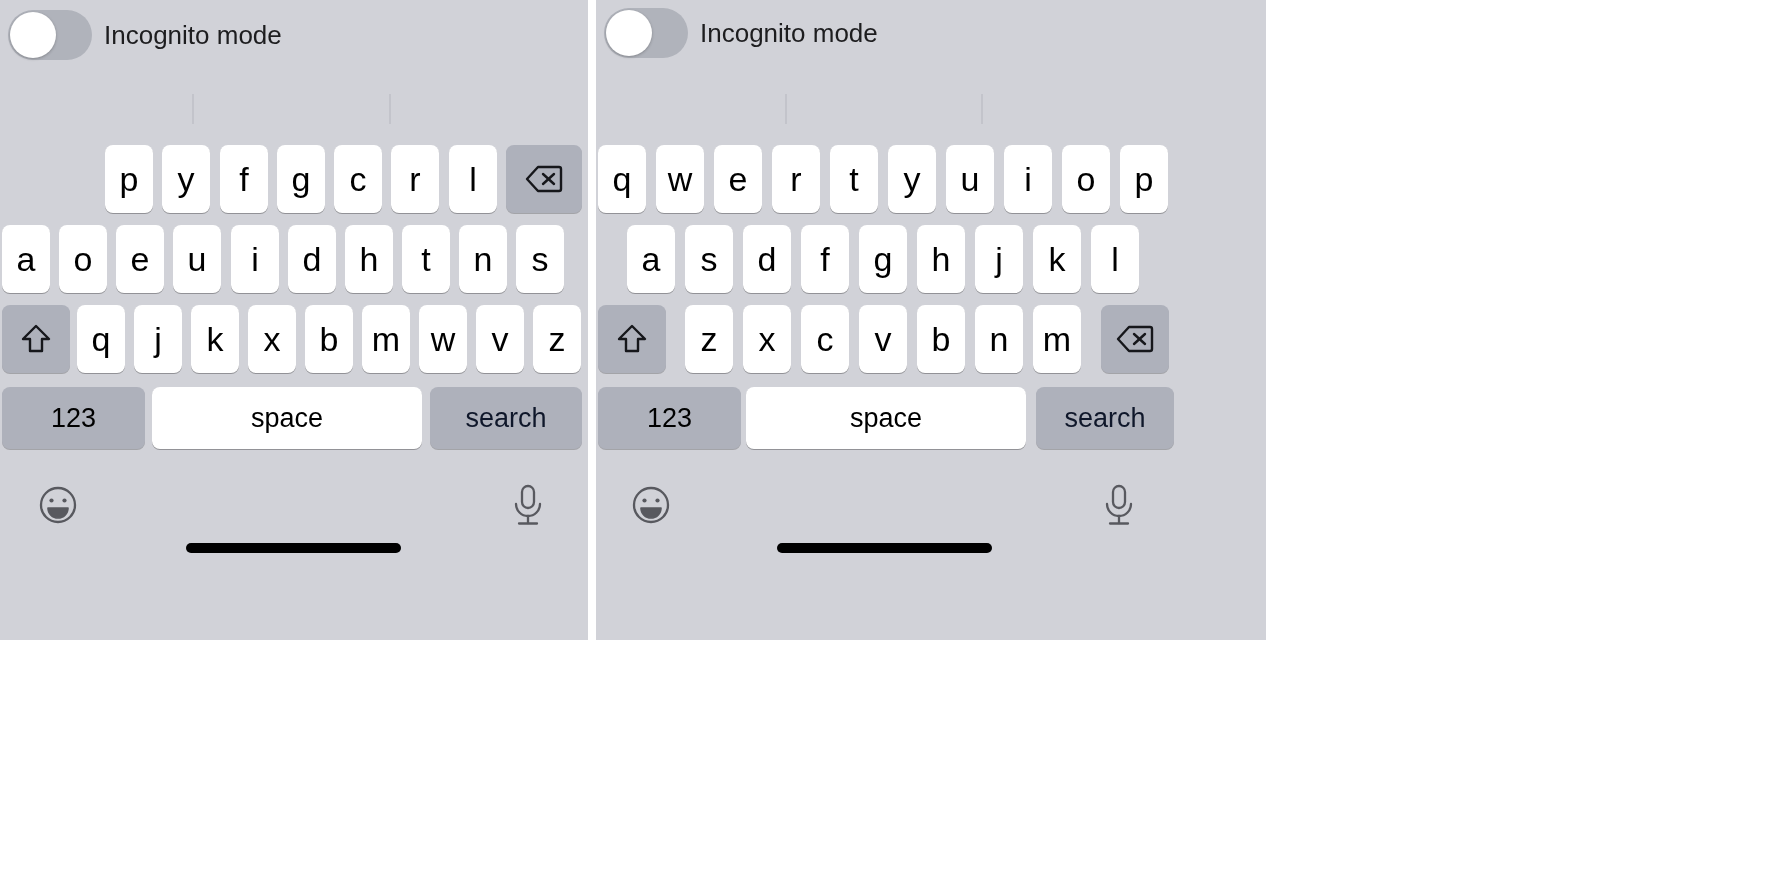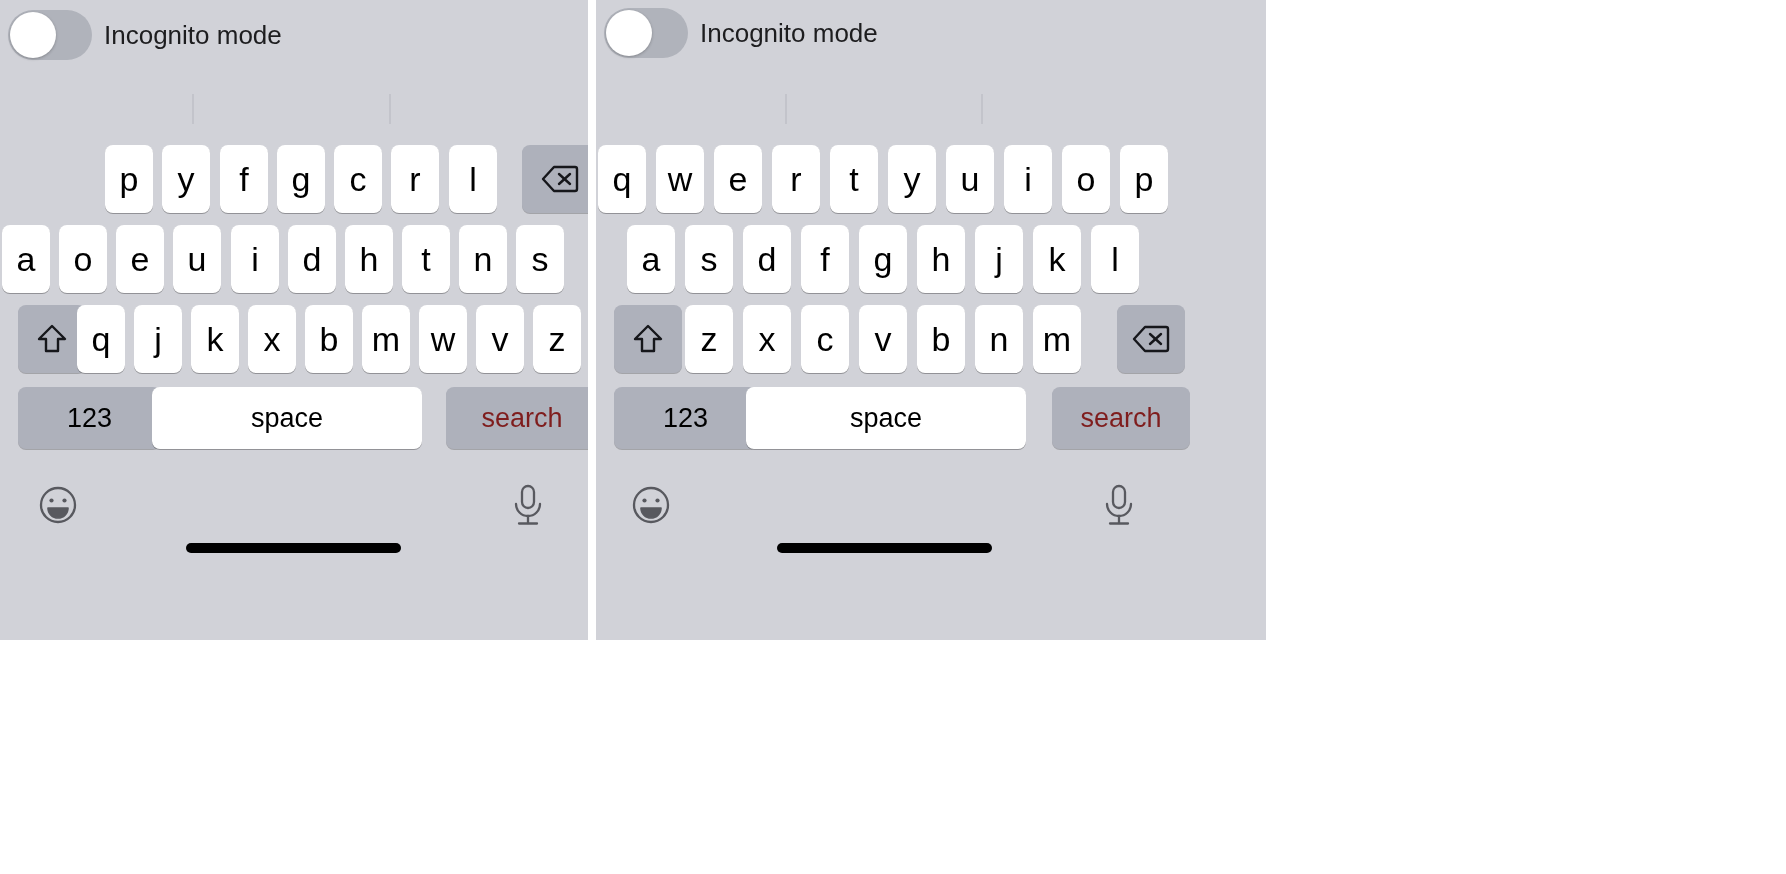--- a/index.html
+++ b/index.html
@@ -95,24 +95,23 @@
     align-items: center;
     justify-content: center;
     font-size: 34px;
     color: #000000;
     box-sizing: border-box;
     user-select: none;
   }
   .key.dark {
     background: #aeb1bb;
     box-shadow: 0 1px 0 rgba(0,0,0,0.22);
-    margin-left: 16px;
   }
   .key.muted-text {
-    color: #7f1d1d;
+    color: #0f172a;
   }
   .key.fn {
     font-size: 27px;
   }
   .key svg { display: block; }
 
   
   .util-row { position: absolute; }
   .util-icon {
     position: absolute;

